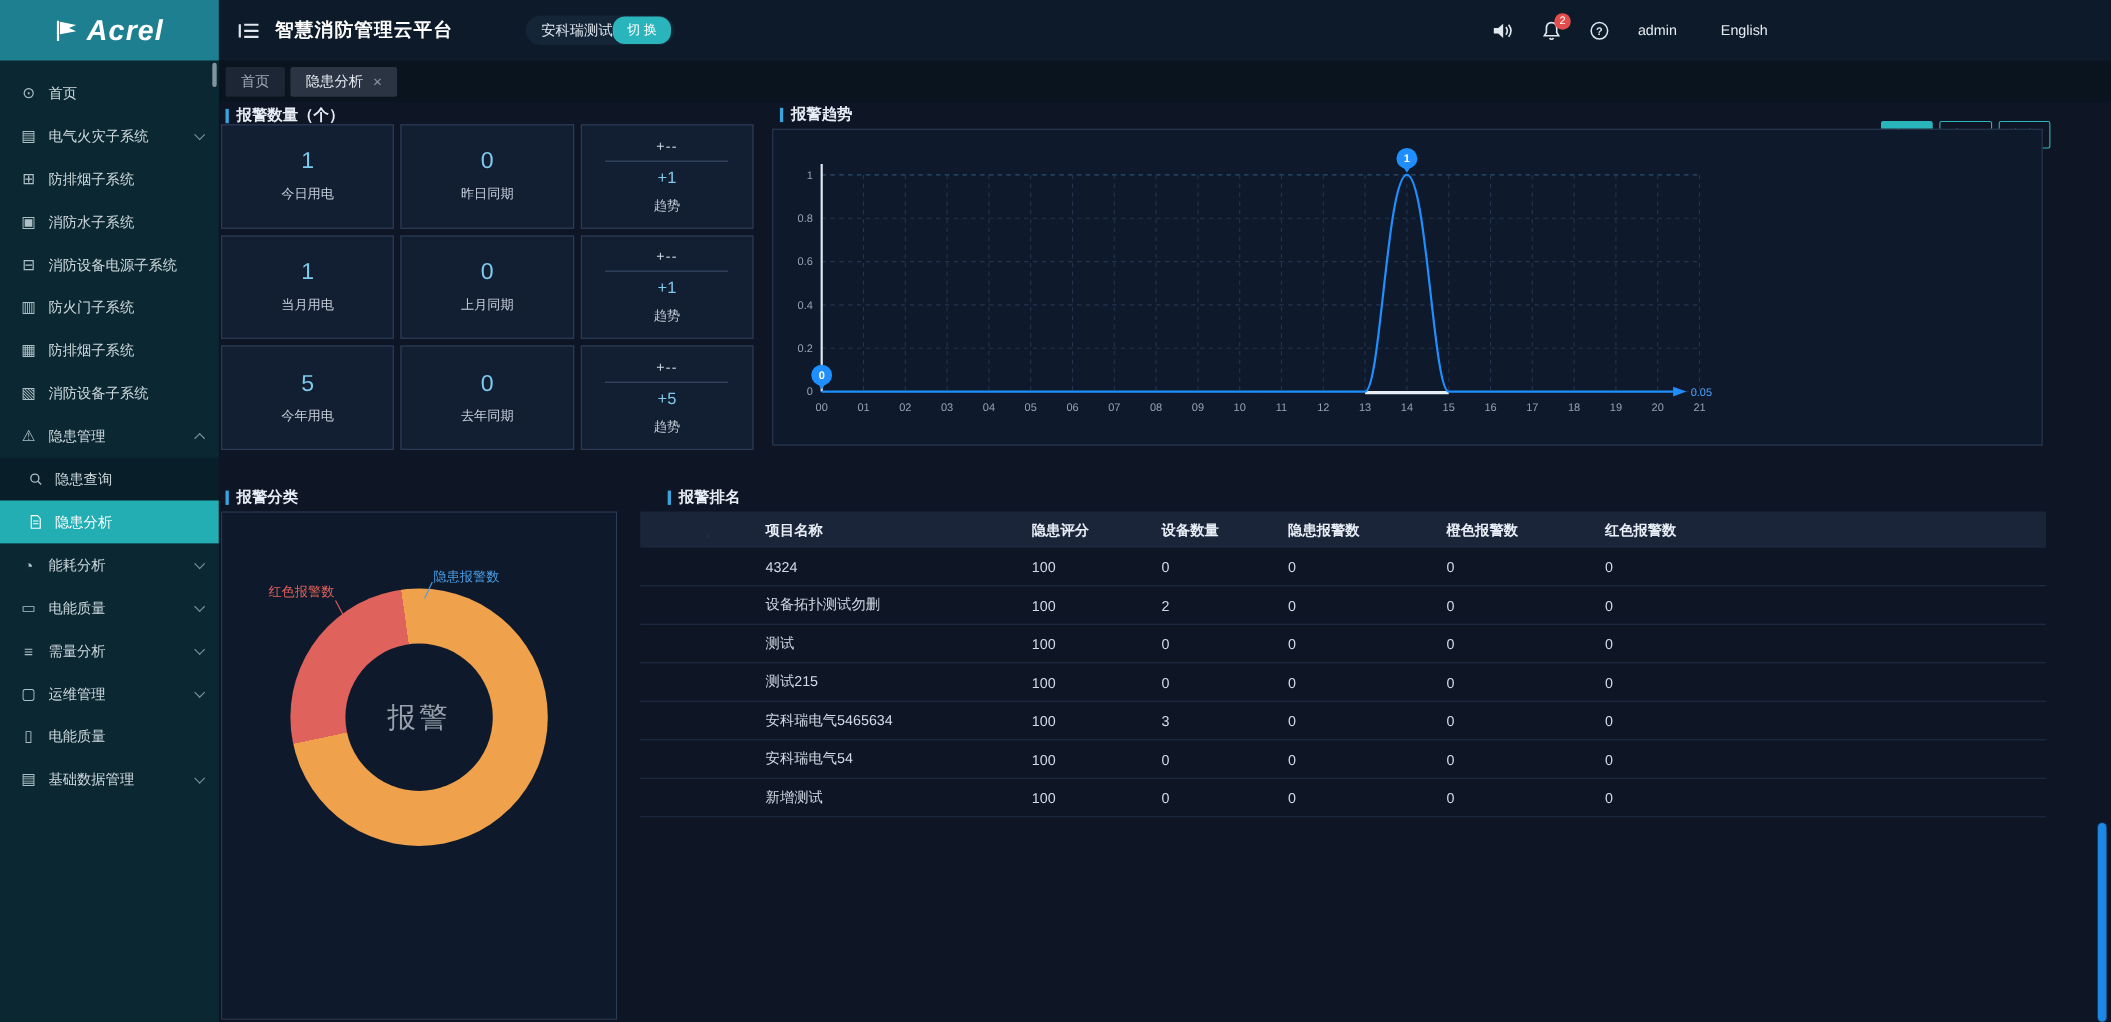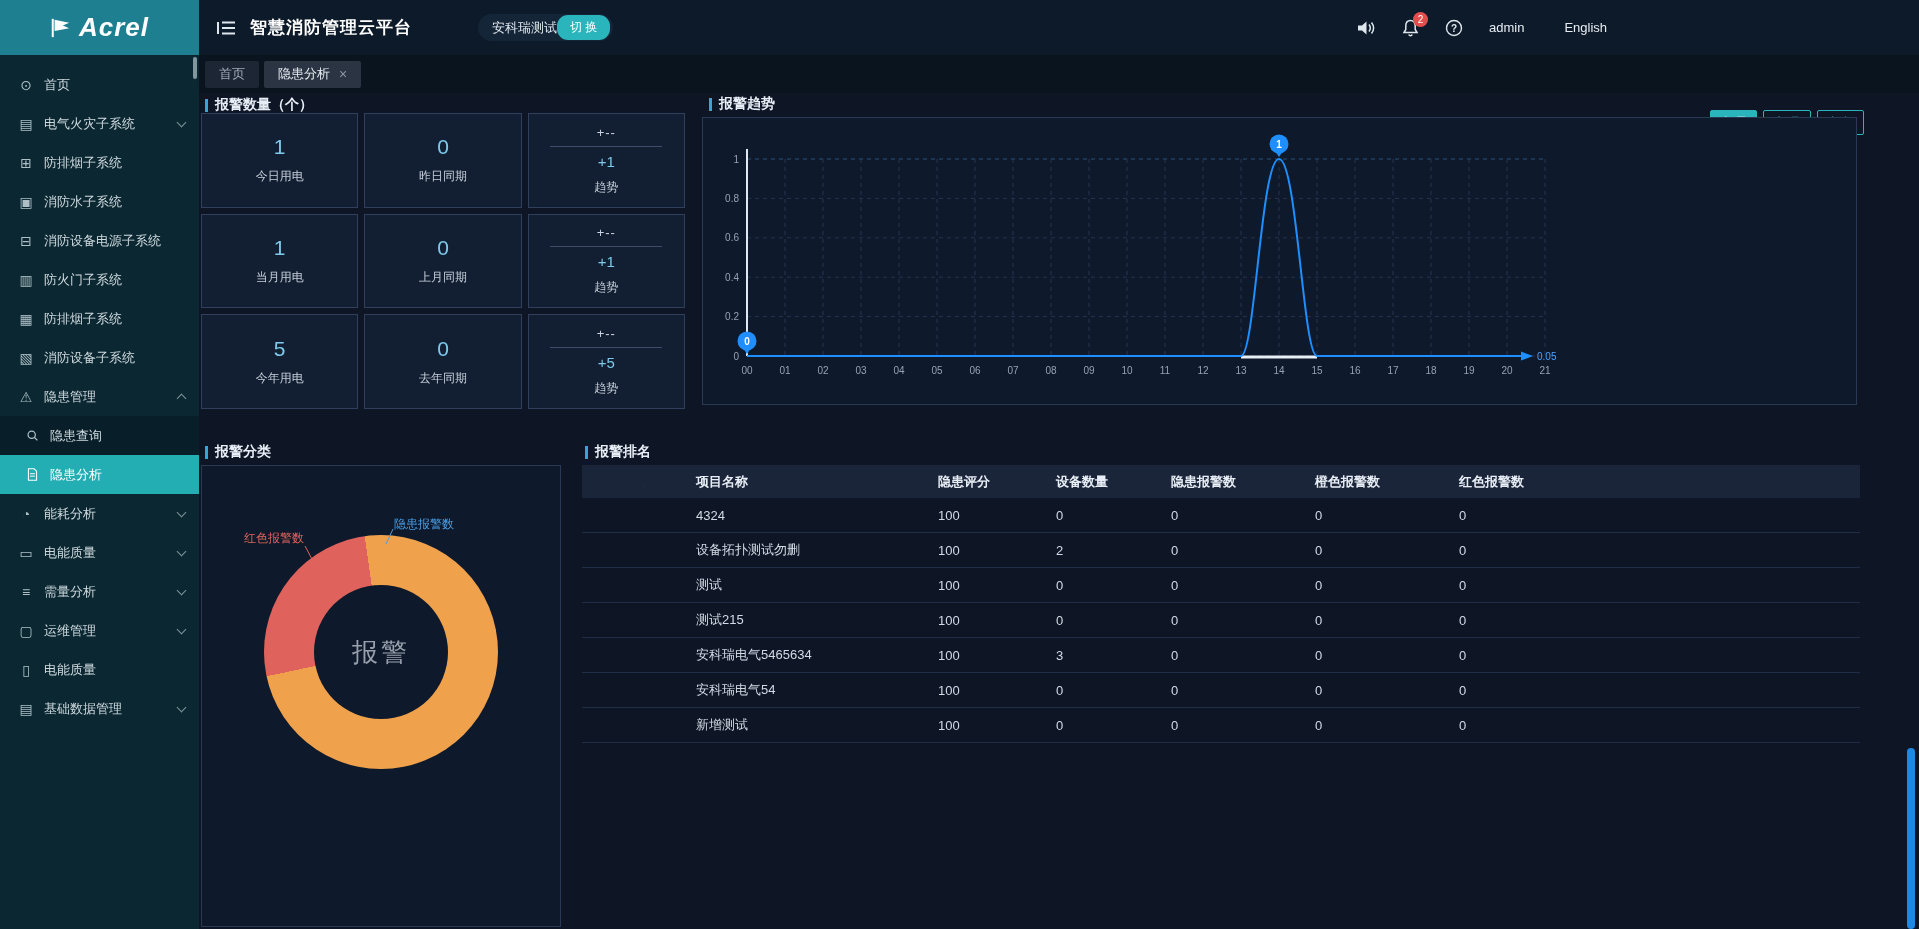--- a/index.html
+++ b/index.html
@@ -72,21 +72,21 @@
   #cat-title { left: 6px; top: 350px; }
   #cat-panel { position: absolute; left: 2px; top: 372px; width: 360px; height: 462px; background: #0e1a2b; border: 1px solid #2b3a54; overflow: hidden; }
   .donut { position: absolute; left: 62px; top: 69px; width: 234px; height: 234px; border-radius: 50%; }
   .donut-hole { position: absolute; left: 112px; top: 119px; width: 134px; height: 134px; border-radius: 50%; background: #0e1a2b; display: flex; align-items: center; justify-content: center; }
   .donut-center { color: #97a0ab; font-size: 26px; letter-spacing: 3px; }
   .callout-svg { position: absolute; left: 0; top: 0; pointer-events: none; }
   .callout { position: absolute; font-size: 12px; white-space: nowrap; }
   .red-callout { left: 42px; top: 64px; color: #e0625c; }
   .blue-callout { left: 192px; top: 50px; color: #4a9fe8; }
 
-  #rank-title { left: 386px; top: 350px; }
+  #rank-title { left: 408px; top: 350px; }
   #rank-table { position: absolute; left: 383px; top: 372px; width: 1278px; }
   .t-head, .t-row { display: grid; grid-template-columns: 52px 242px 118px 115px 144px 144px 1fr; align-items: center; }
   .t-head { background: #1a2539; height: 33px; color: #e8eef6; font-size: 13px; font-weight: bold; }
   .t-row { height: 35px; color: #d2dae5; font-size: 13px; border-bottom: 1px solid #202d46; }
   .t-cell { padding-left: 26px; white-space: nowrap; overflow: hidden; margin-left: 36px; }
 
   .main-scrollbar { position: fixed; right: 4px; top: 748px; width: 8px; height: 181px; background: #1e88e5; border-radius: 4px; }
 </style>
 </head>
 <body>

